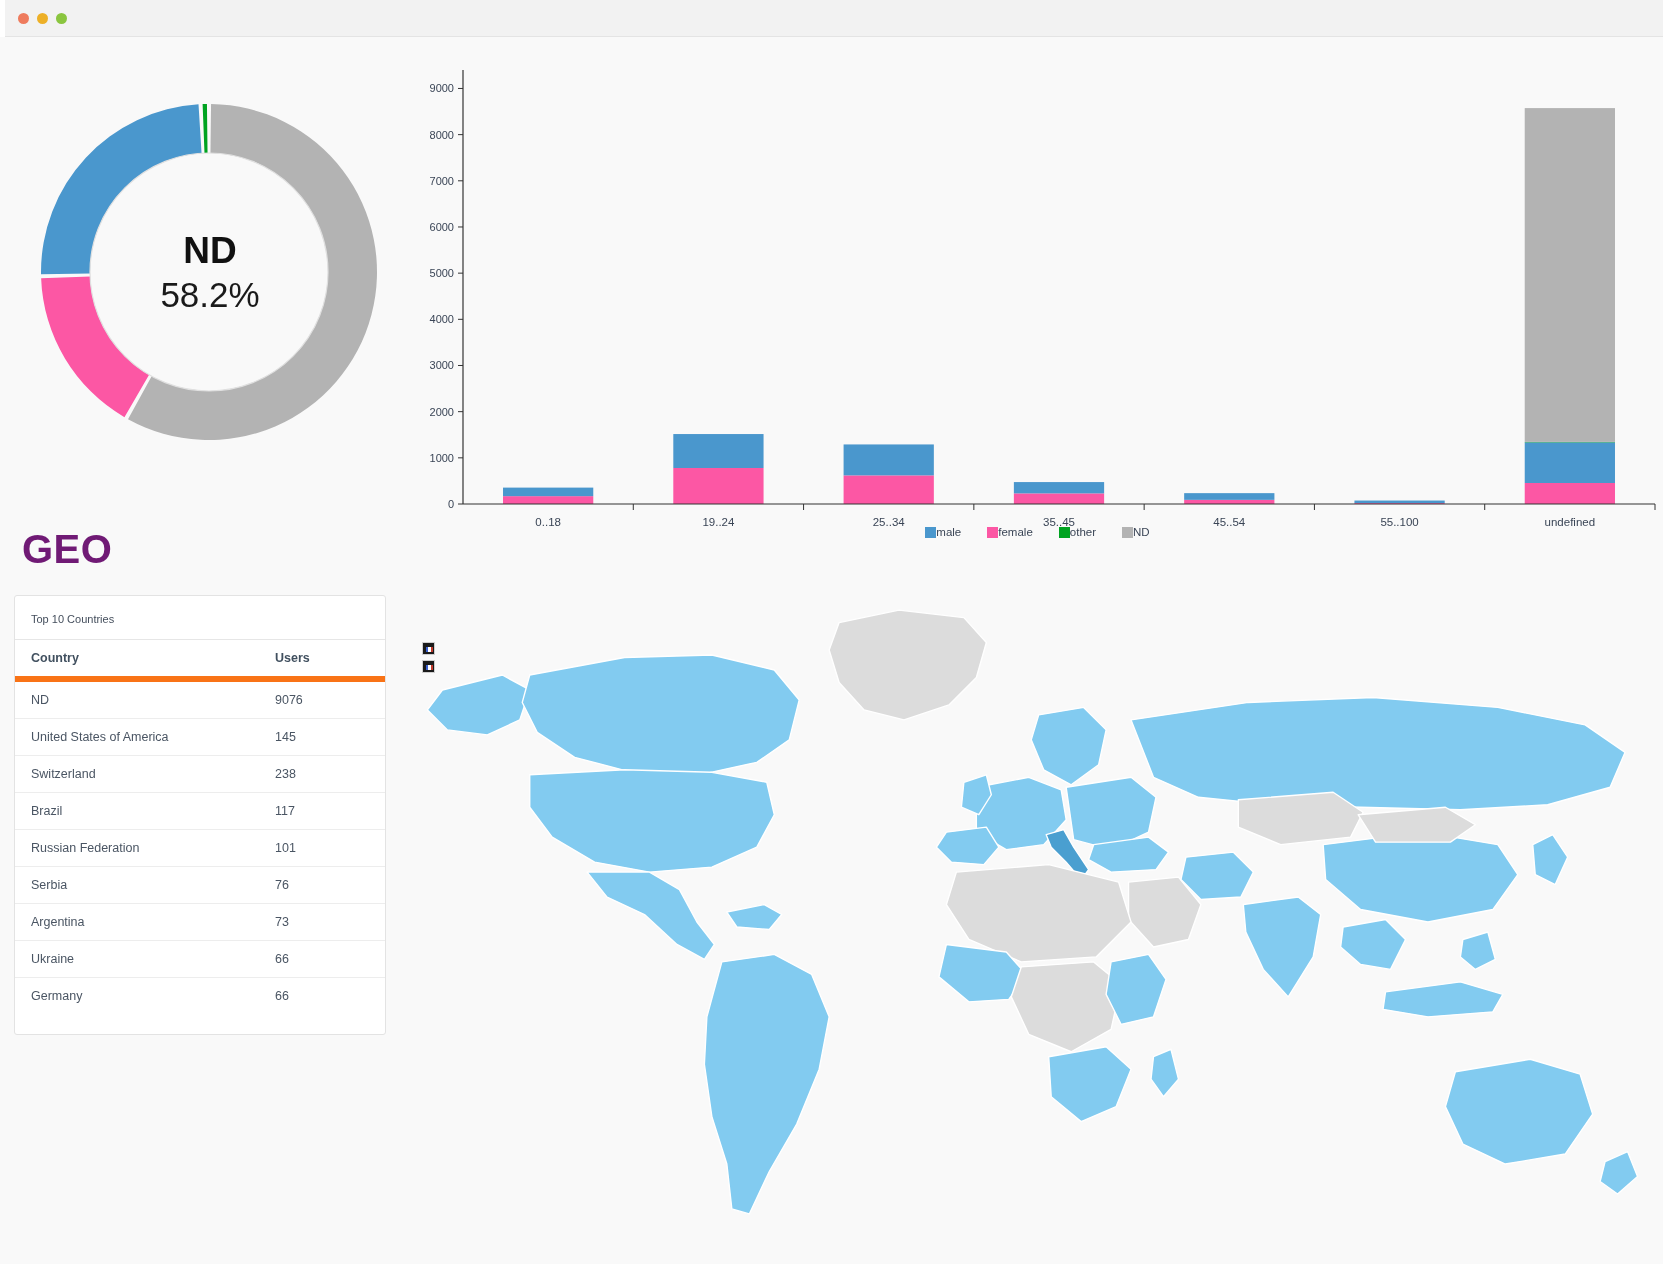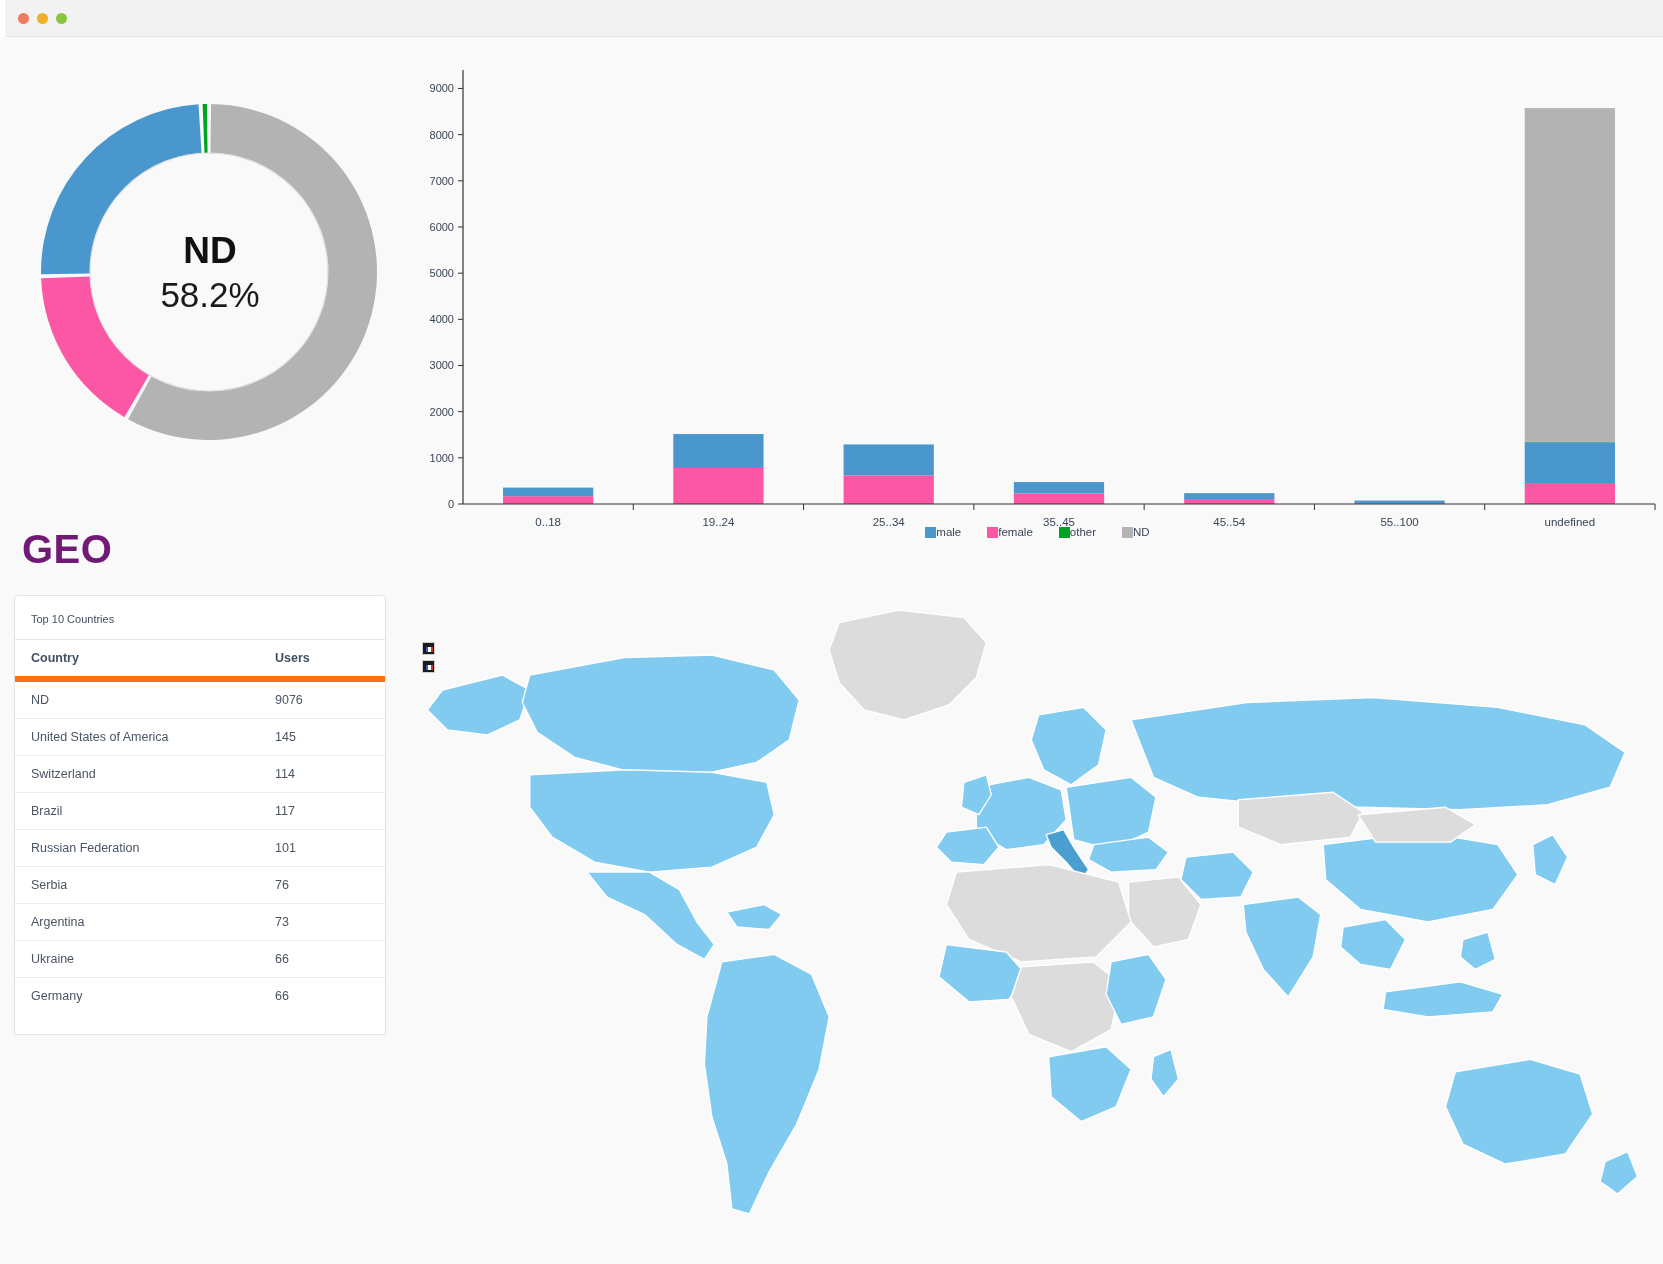--- a/index.html
+++ b/index.html
@@ -285,21 +285,21 @@
             <tr>
               <td class="col-country">ND</td>
               <td class="col-users">9076</td>
             </tr>
             <tr>
               <td class="col-country">United States of America</td>
               <td class="col-users">145</td>
             </tr>
             <tr>
               <td class="col-country">Switzerland</td>
-              <td class="col-users">114</td>
+              <td class="col-users">238</td>
             </tr>
             <tr>
               <td class="col-country">Brazil</td>
               <td class="col-users">117</td>
             </tr>
             <tr>
               <td class="col-country">Russian Federation</td>
               <td class="col-users">101</td>
             </tr>
             <tr>

